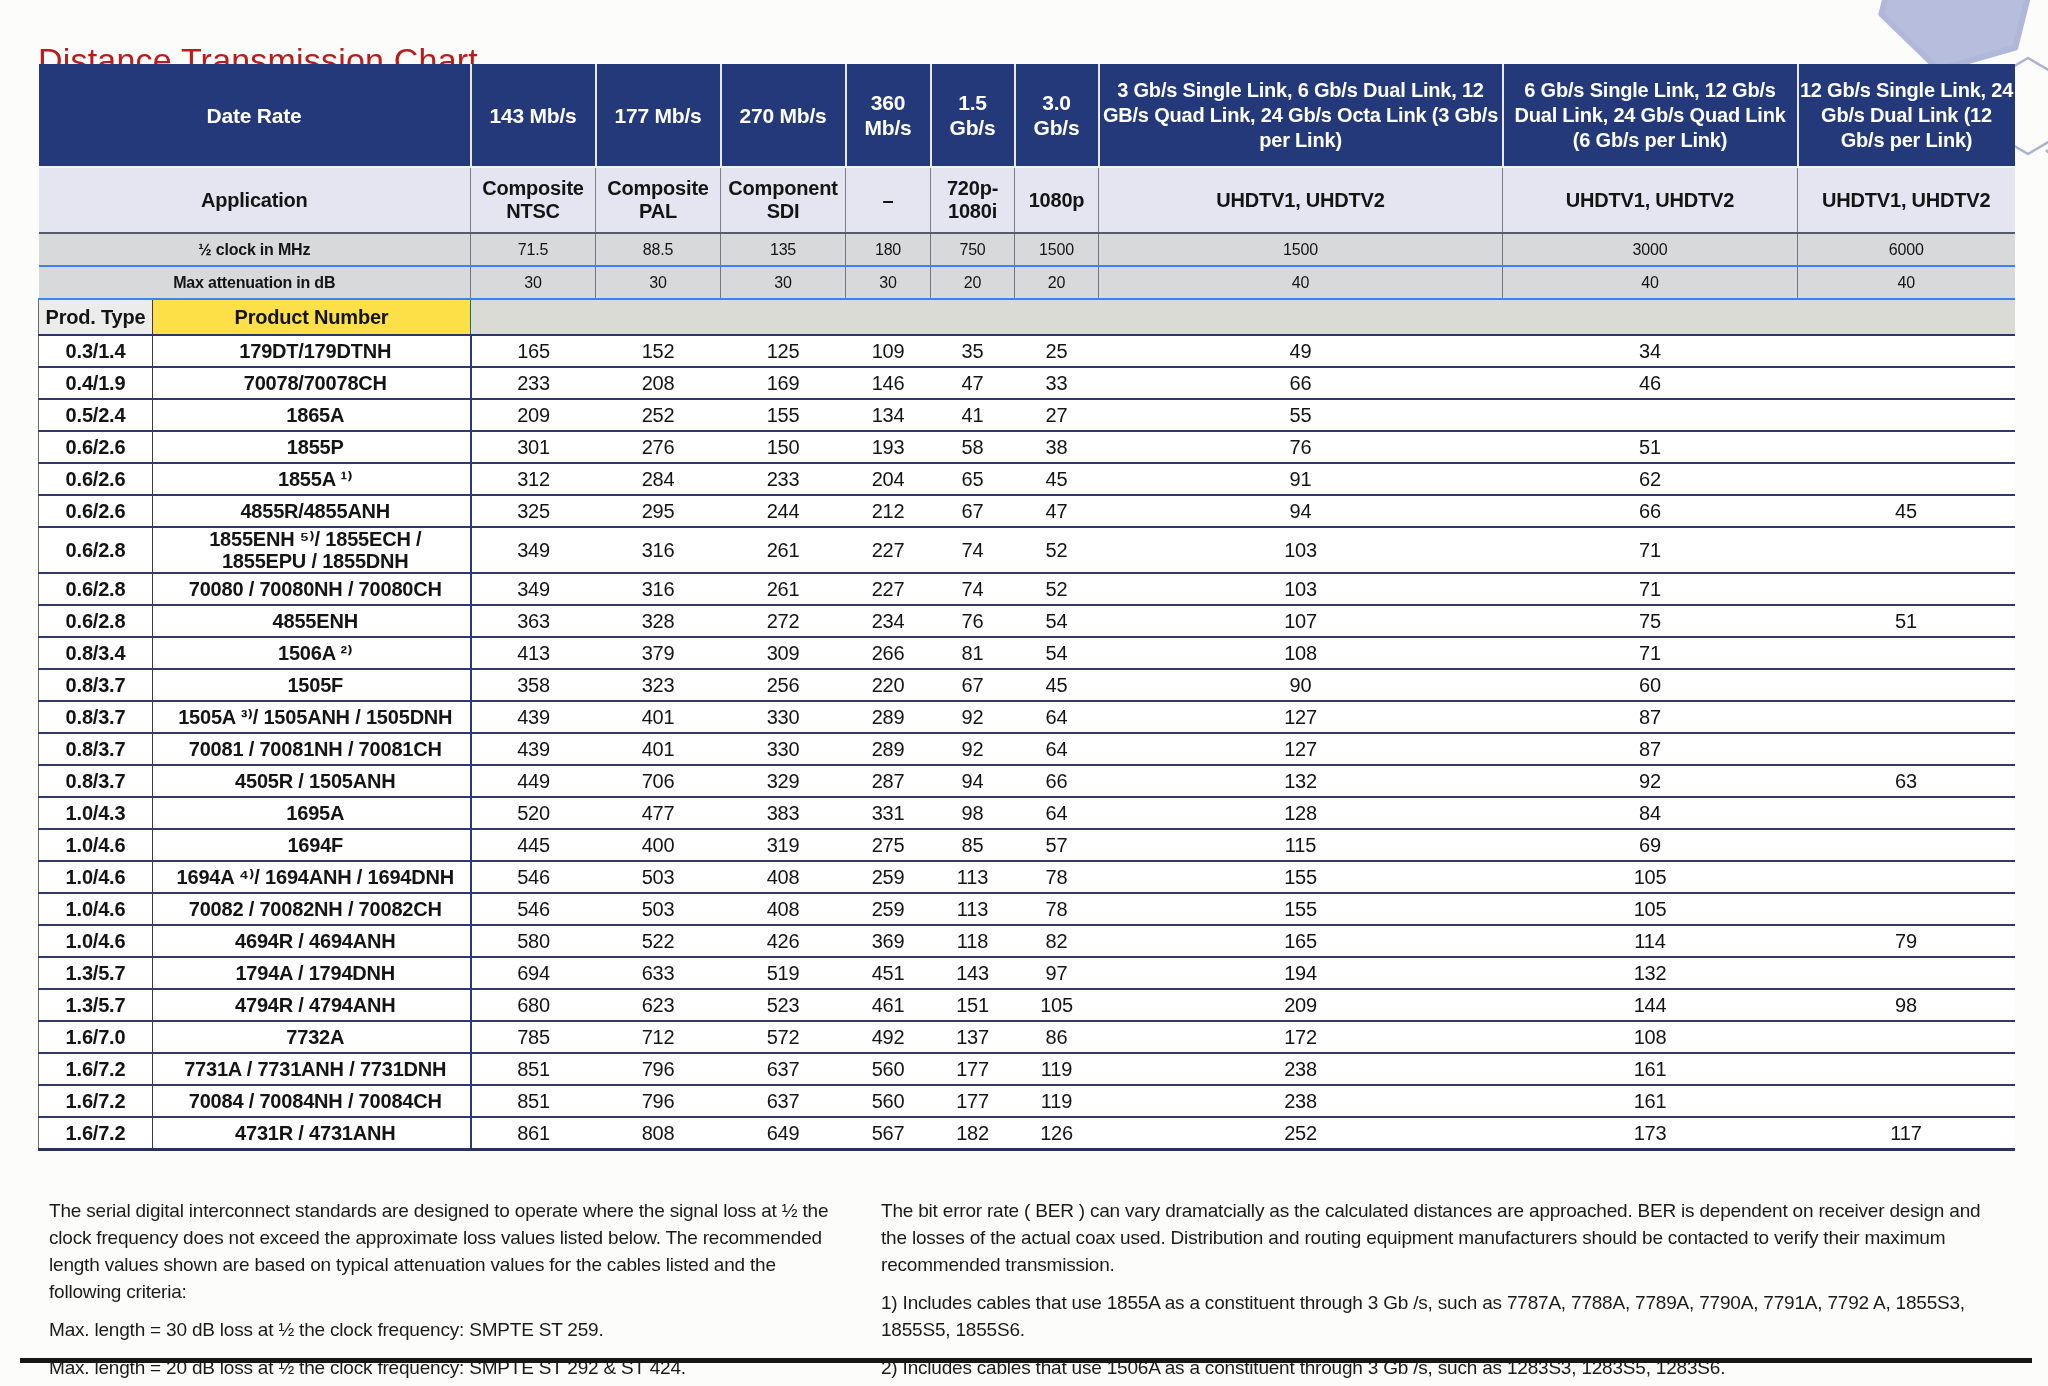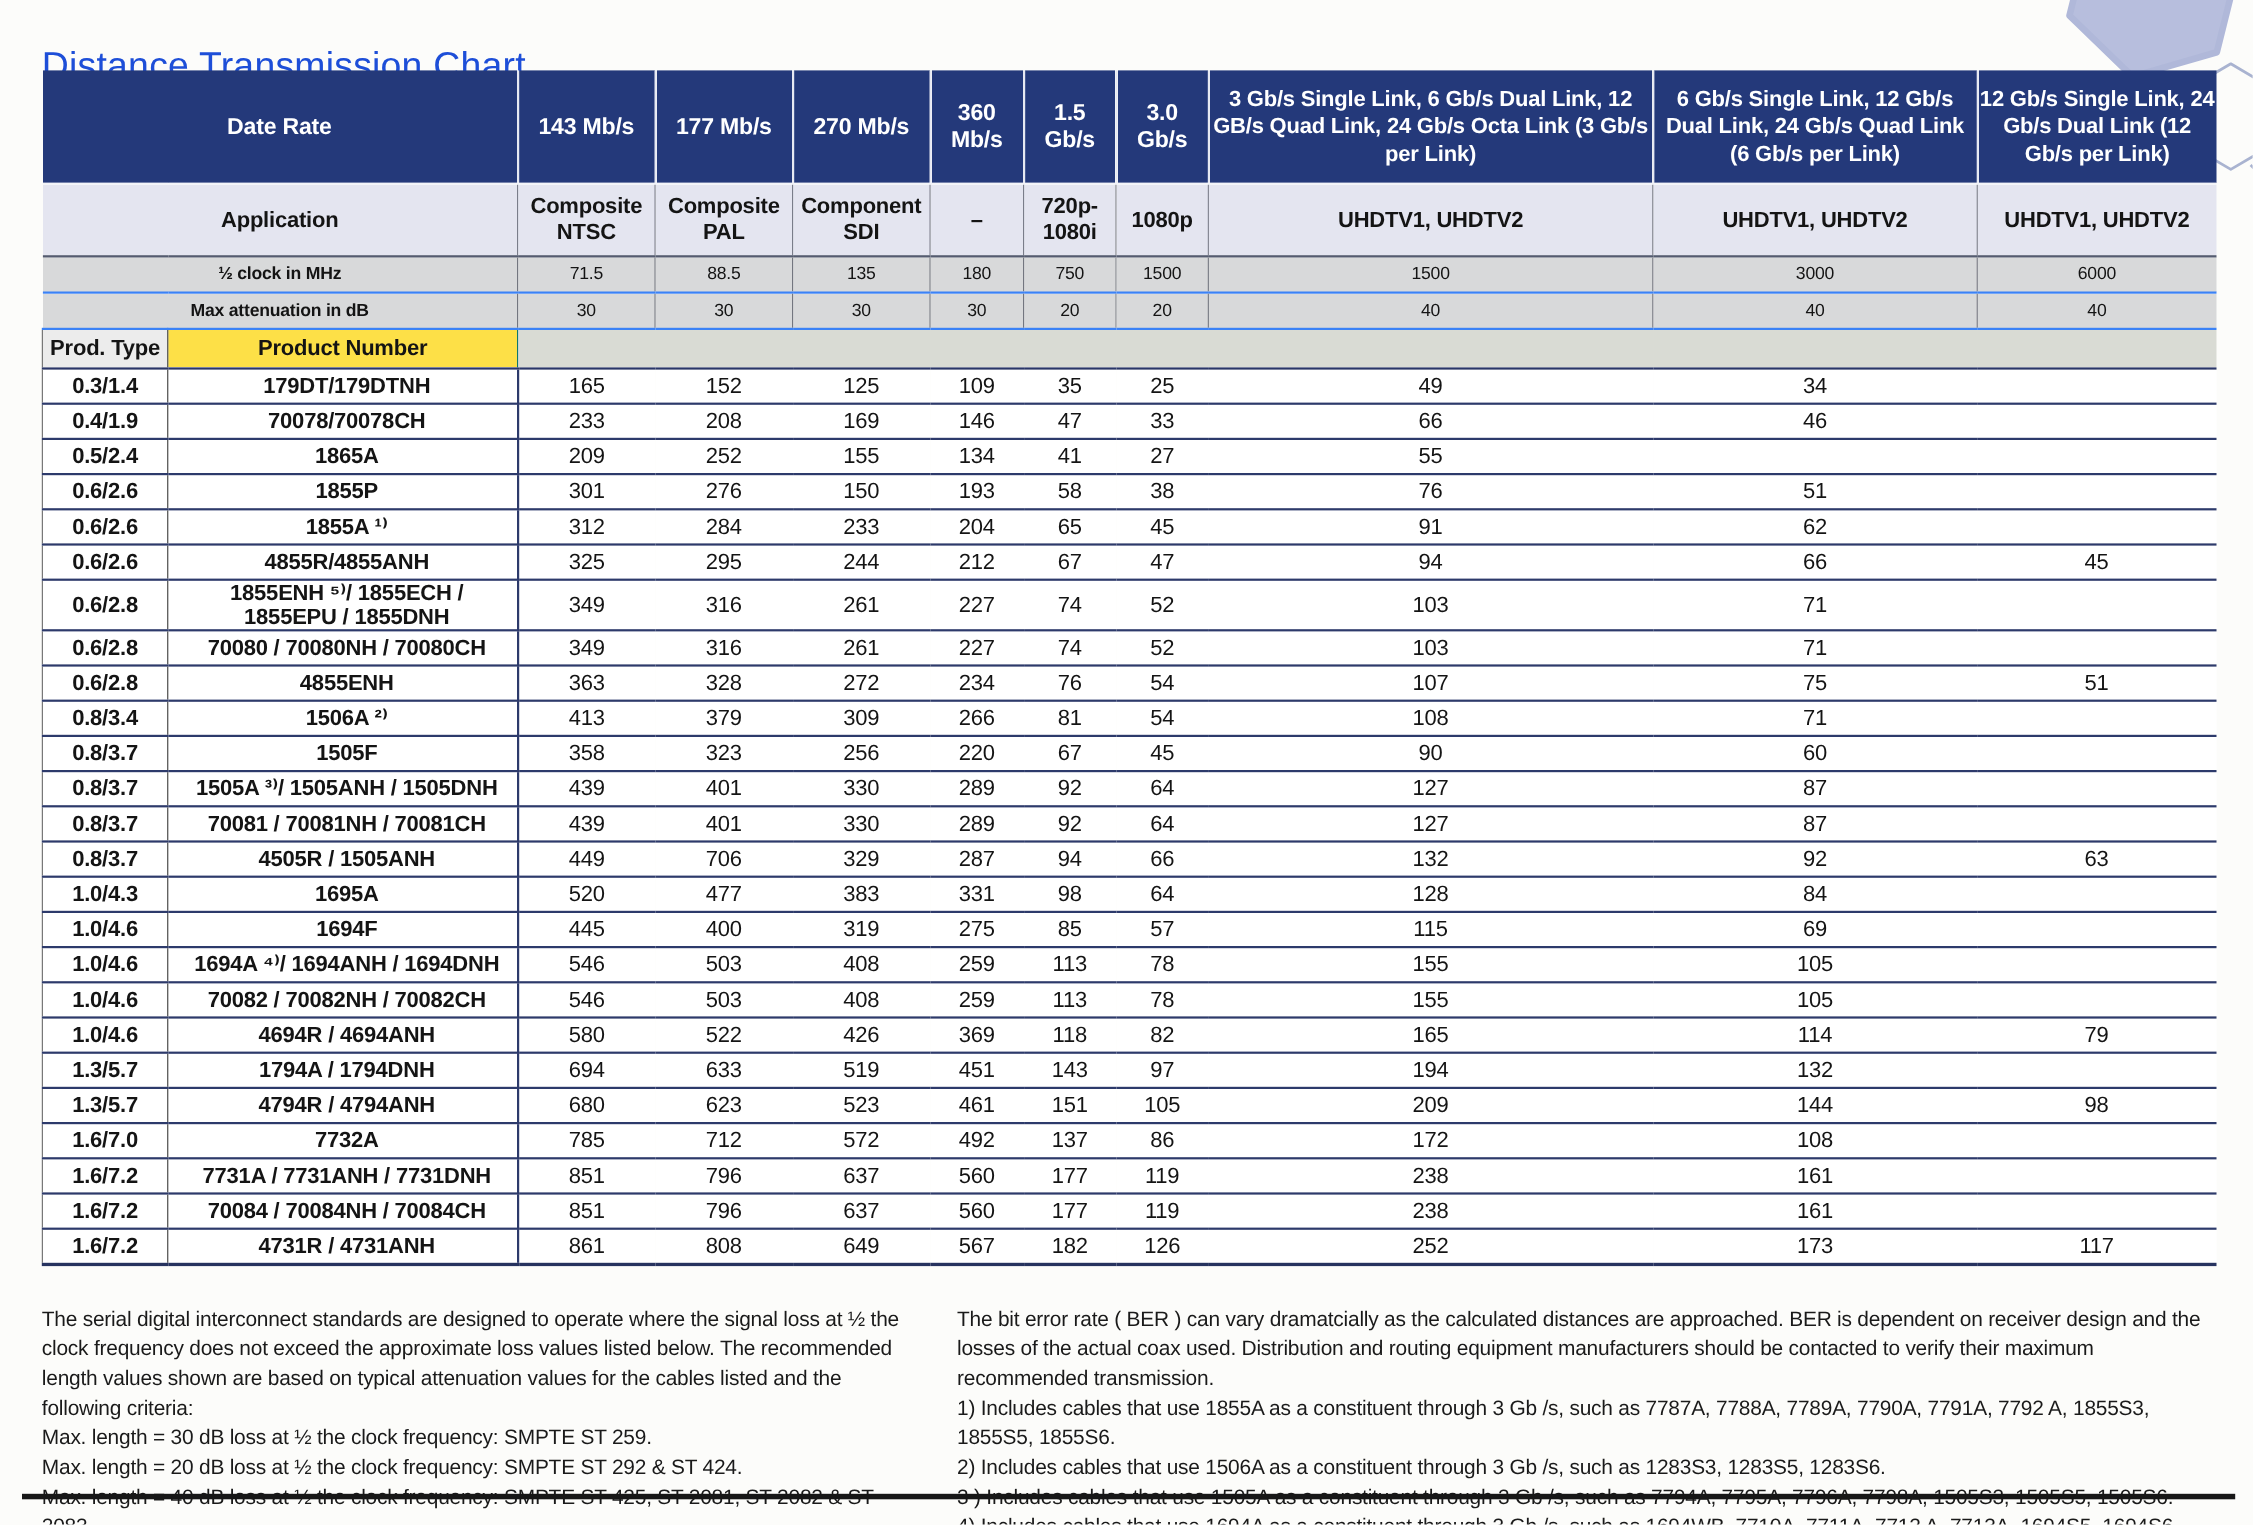--- a/index.html
+++ b/index.html
@@ -4,21 +4,21 @@
 <style>
   html,body{margin:0;padding:0}
   body{
     width:2048px;height:1386px;position:relative;overflow:hidden;
     background:#fcfcfa;color:#141414;
     font-family:"Liberation Sans","DejaVu Sans",sans-serif;
     letter-spacing:-0.2px;
   }
   .page-title{
     position:absolute;left:38px;top:18px;
-    font-size:34px;font-weight:400;color:#1d4ed8;letter-spacing:0.2px;
+    font-size:34px;font-weight:400;color:#b91c1c;letter-spacing:0.2px;
   }
   .hex-decoration{position:absolute;top:0;right:0;pointer-events:none}
 
   table.dt{
     position:absolute;left:38px;top:64px;width:1976px;
     border-collapse:collapse;table-layout:fixed;
   }
   table.dt th, table.dt td{padding:0 4px;text-align:center;vertical-align:middle;overflow:hidden}
 
   
@@ -63,21 +63,21 @@
   }
   tbody.body tr:last-child td{border-bottom:3px solid #27335f}
 
   
   .footnotes{
     position:absolute;left:38px;top:1186px;width:1980px;
     display:flex;gap:30px;font-size:19px;line-height:27px;color:#1a1a1a;
   }
   .fn-left{width:802px;flex:none}
   .fn-right{flex:1}
-  .footnotes p{margin:0}
+  .footnotes p{margin:11px}
 
   .bottom-rule{
     position:absolute;left:20px;top:1358px;width:2012px;height:5px;
     background:#171717;
   }
 </style>
 </head>
 <body>
 
 <svg class="hex-decoration" width="210" height="175" viewBox="0 0 210 175">

